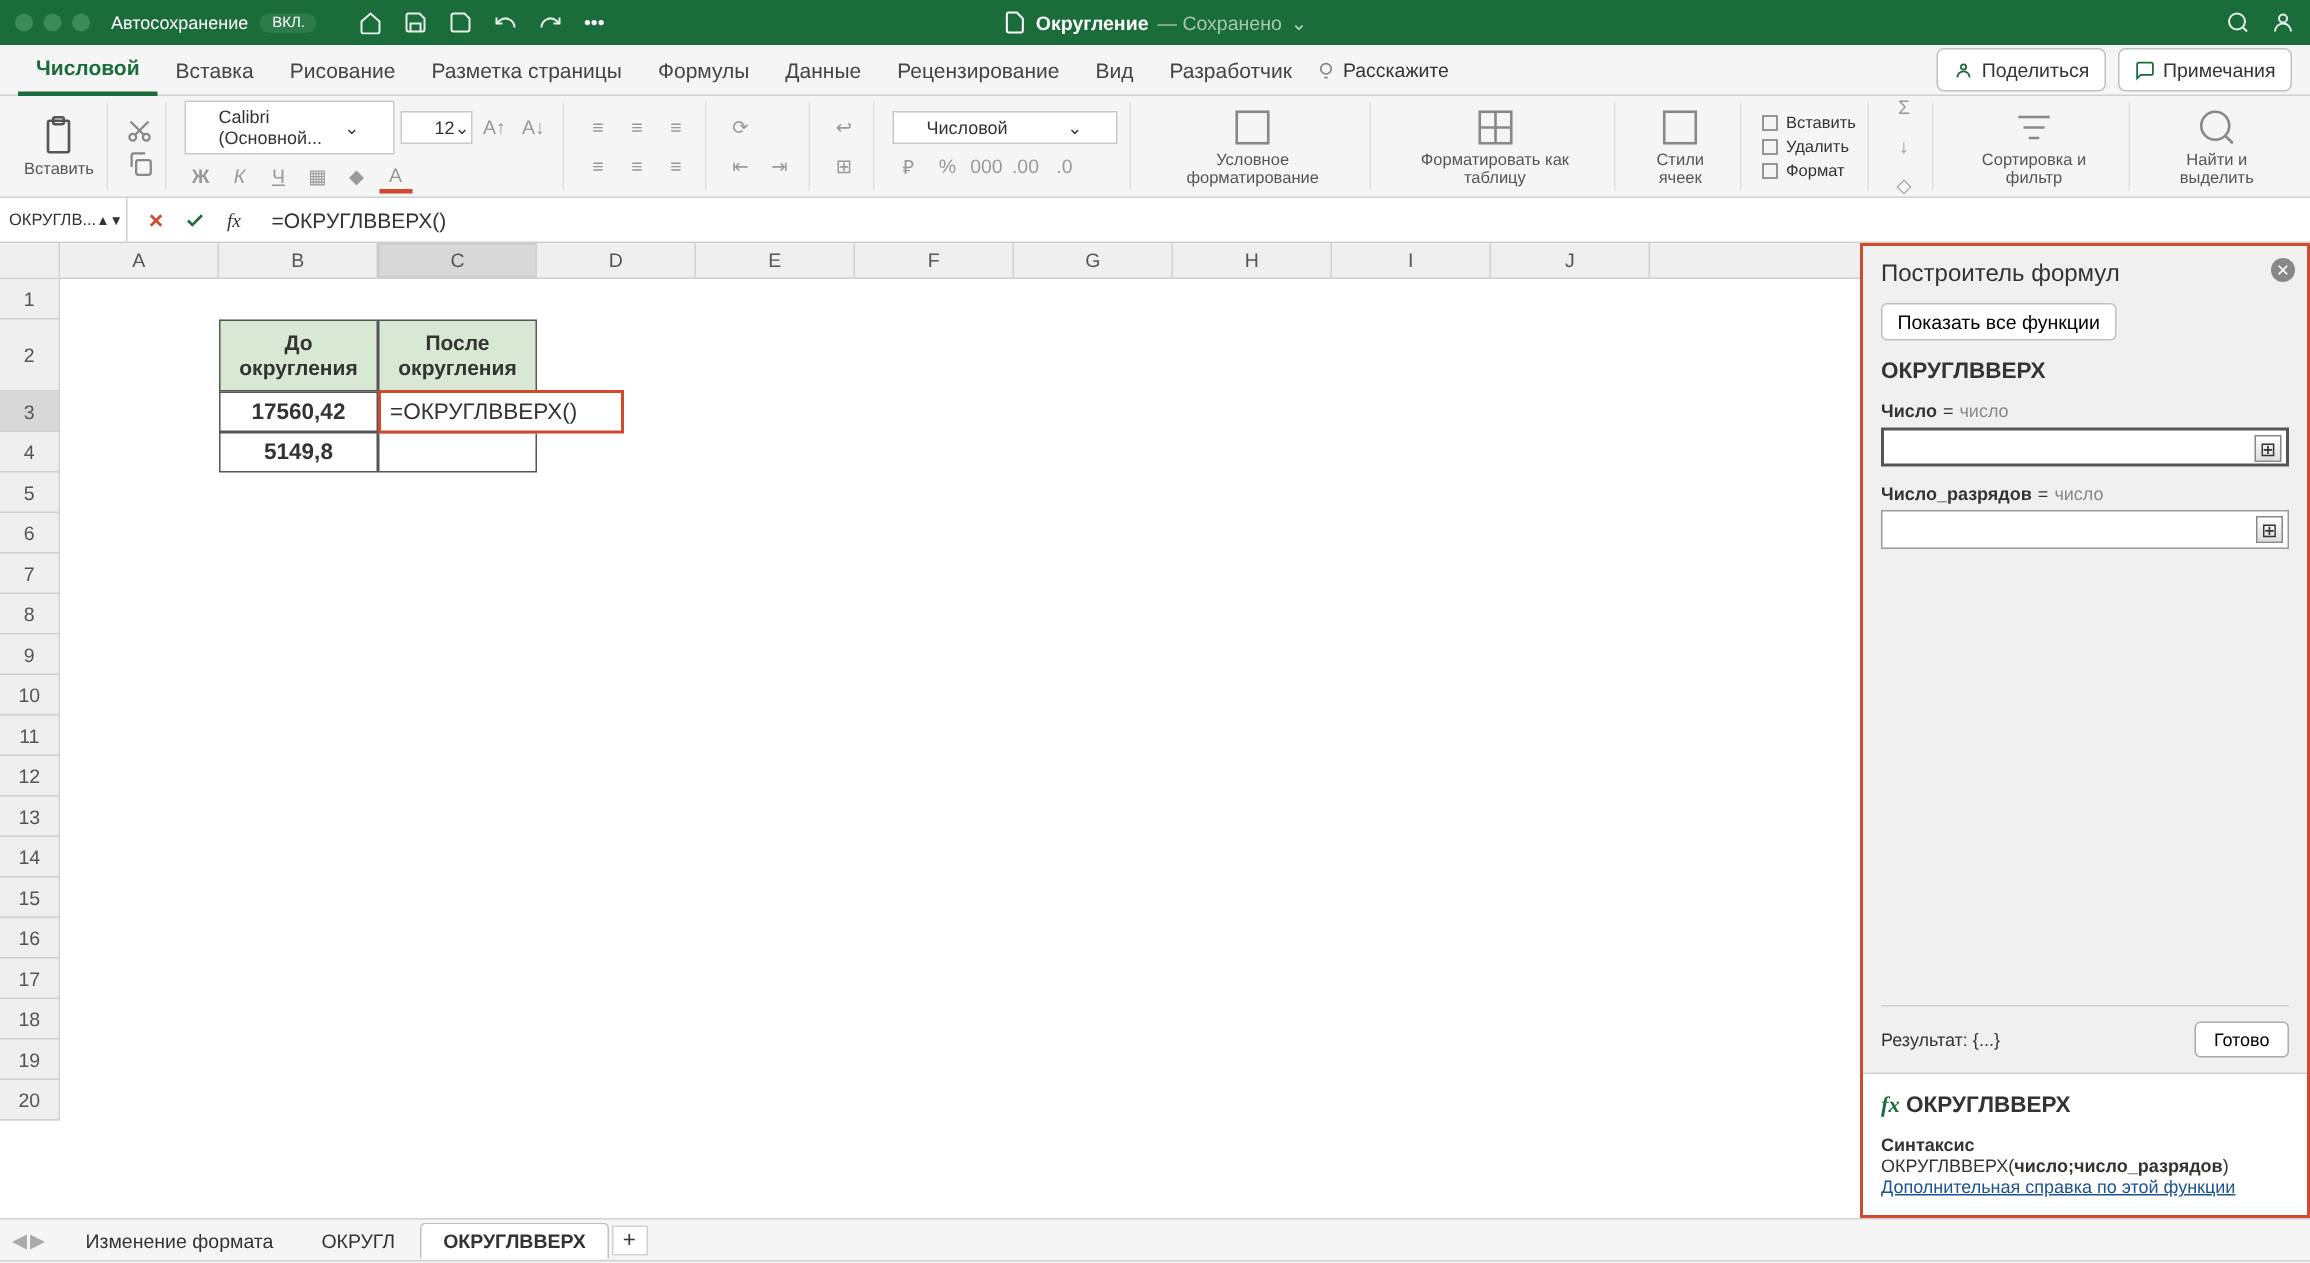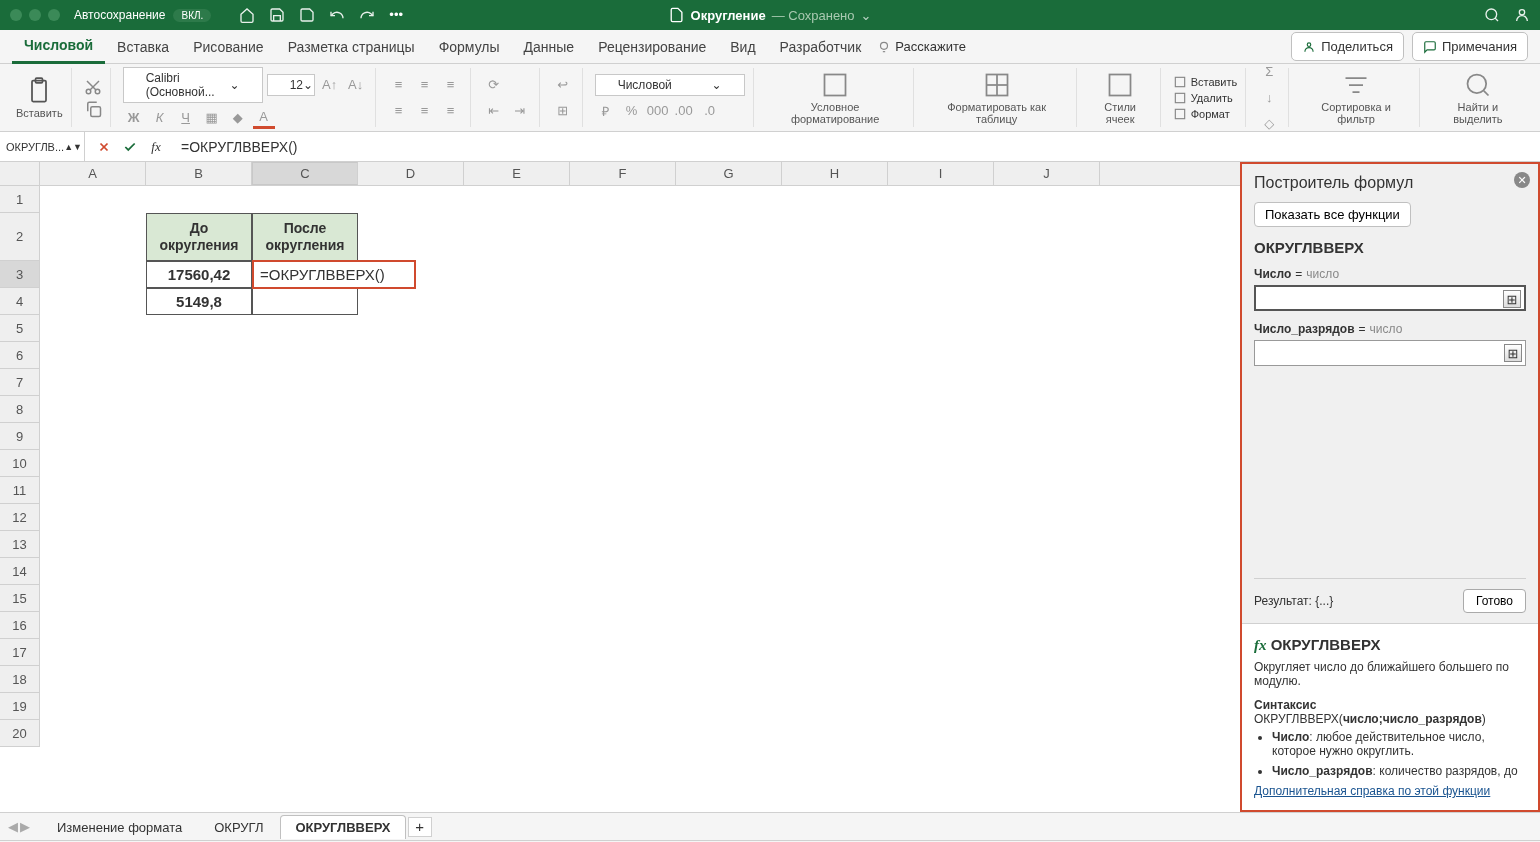--- a/index.html
+++ b/index.html
@@ -412,27 +412,22 @@
           <div class="refbtn">⊞</div>
         </div>
     </div>
     <div style="flex:1"></div>
     <div class="result">
       <span>Результат: {...}</span>
       <button class="done">Готово</button>
     </div>
     <div class="help">
       <div class="ht"><span style="font-style:italic;font-family:serif;color:#1a6c3a">fx</span> <span>ОКРУГЛВВЕРХ</span></div>
-      <p style="margin:6px 0">Округляет число до ближайшего большего по модулю.</p>
       <p style="font-weight:700;margin-top:10px">Синтаксис</p>
       <p><span>ОКРУГЛВВЕРХ(</span><b>число;число_разрядов</b><span>)</span></p>
-      <ul>
-        <li><b>Число</b><span>: любое действительное число, которое нужно округлить.</span></li>
-        <li><b>Число_разрядов</b><span>: количество разрядов, до</span></li>
-      </ul>
       <p style="margin-top:0"><a class="link">Дополнительная справка по этой функции</a></p>
     </div>
   </div>
 </div>
 
 <div class="tabsbar">
   <span style="color:#aaa">◀</span>
   <span style="color:#aaa;margin-right:10px">▶</span>
   <div class="sheettab">Изменение формата</div>
   <div class="sheettab">ОКРУГЛ</div>

